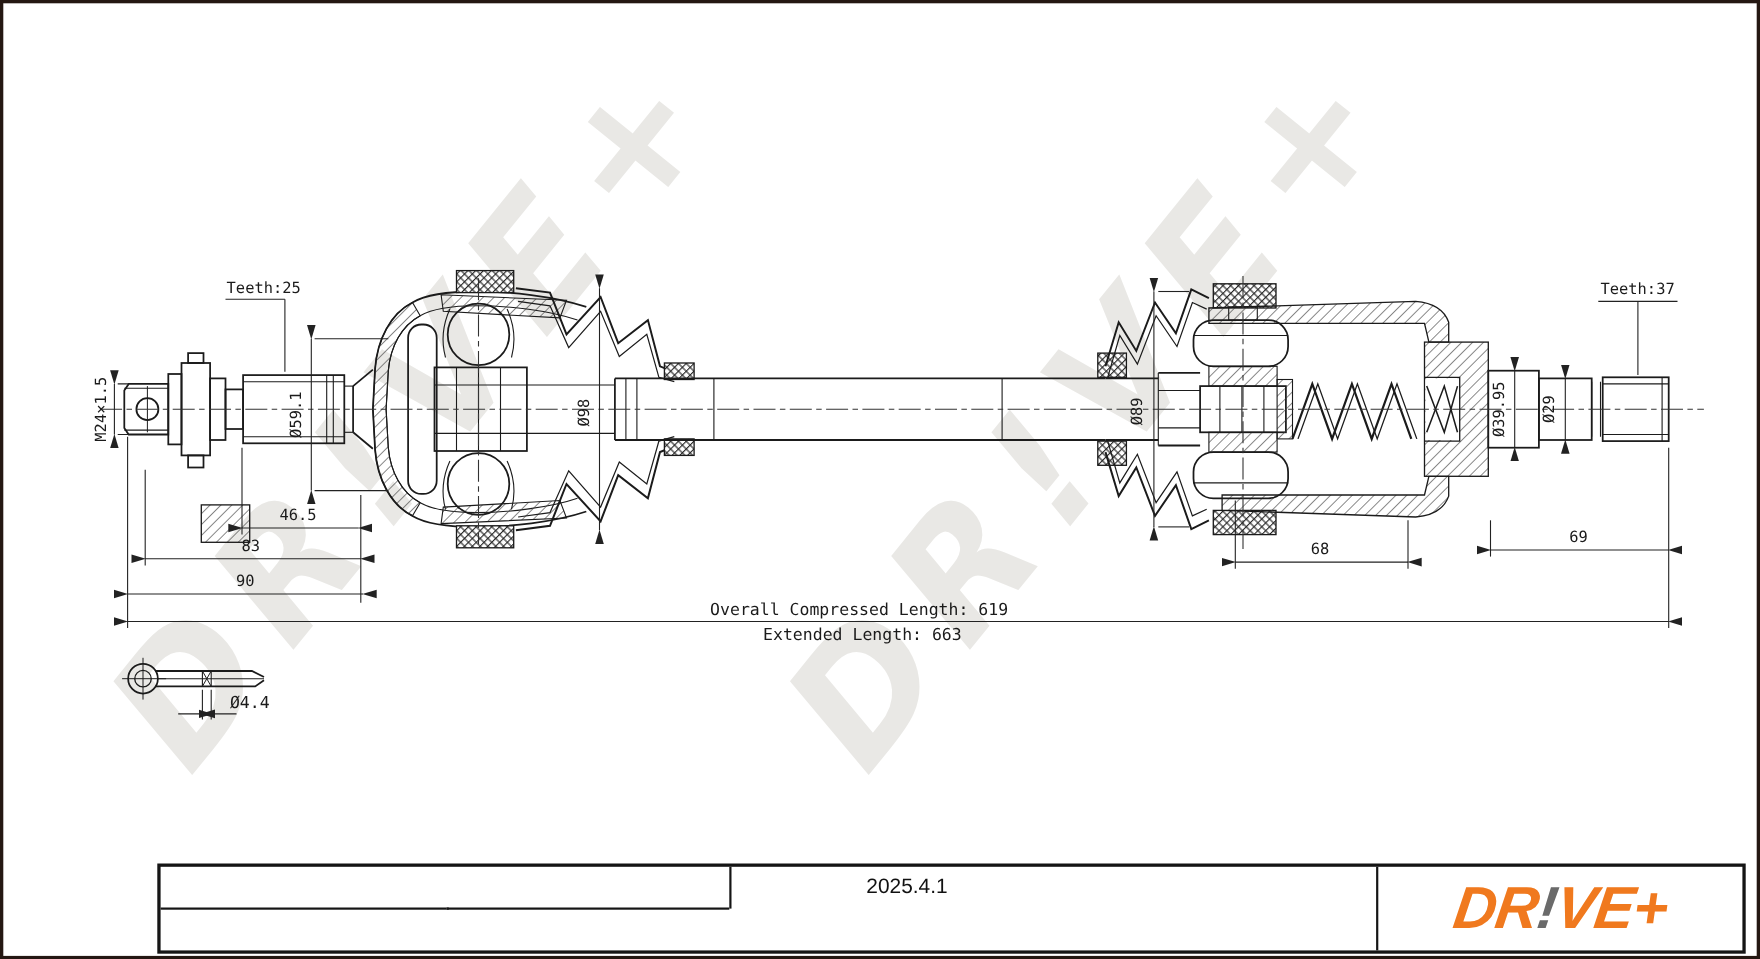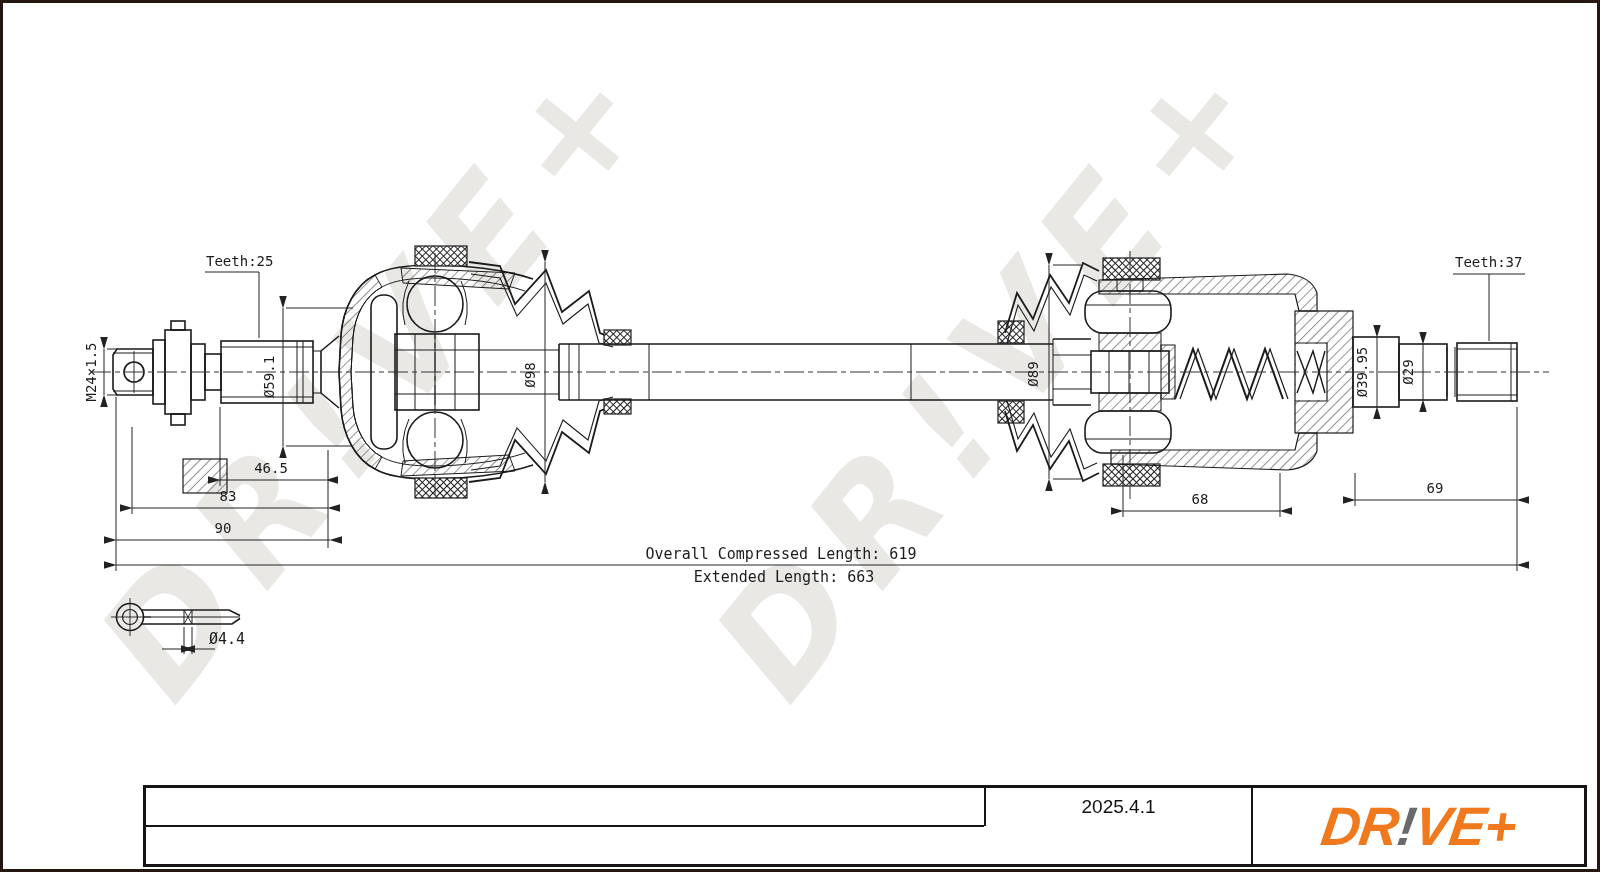--- a/index.html
+++ b/index.html
@@ -272,21 +272,20 @@
       <line x1="181" y1="624" x2="181" y2="651"></line>
       <line x1="189" y1="624" x2="189" y2="651"></line>
       <line x1="159" y1="646" x2="180" y2="646" marker-end="url(#ar)"></line>
       <line x1="212" y1="646" x2="190" y2="646" marker-end="url(#ar)"></line>
     </g>
     <text x="206" y="641" class="big">Ø4.4</text>
   </svg>
 
   <div class="tblock">
     <div class="cell head first">DP Number</div>
-    <div class="cell head">Drawing Version Number</div>
     <div class="cell head">Version Issue Date</div>
     <div class="cell logo-cell">
       <span class="logo"><span class="o">DR</span><span class="g">!</span><span class="o">VE+</span></span>
     </div>
     <div class="cell">2025.4.1</div>
   </div>
 
 </div>
 
 </body></html>

